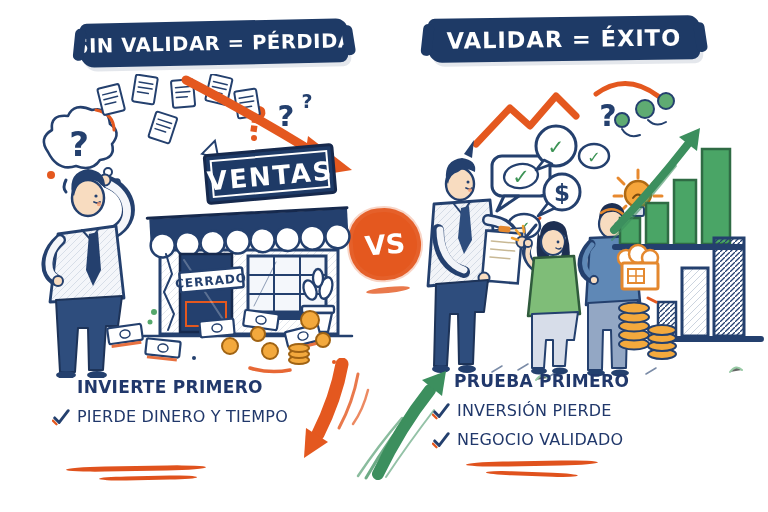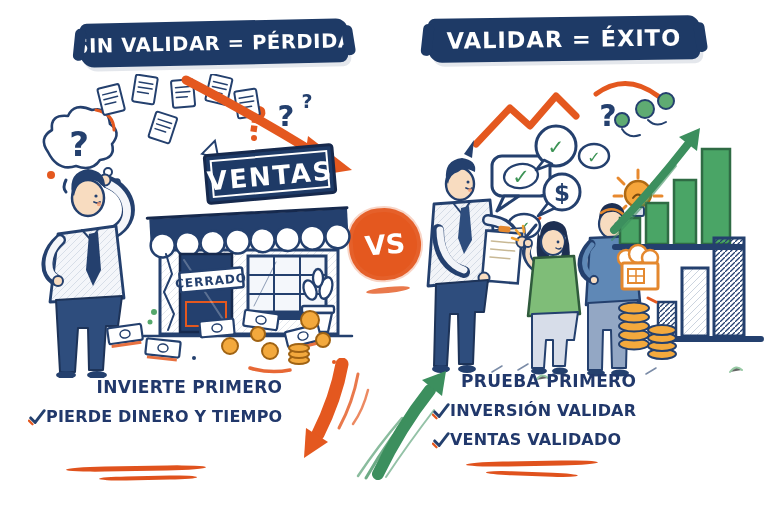--- a/index.html
+++ b/index.html
@@ -21,23 +21,23 @@
   .vs{position:absolute;left:349px;top:208px;width:72px;height:72px;background:#e4581f;
       border-radius:46% 54% 52% 48%;display:flex;align-items:center;justify-content:center;
       color:#fff;font-weight:bold;font-size:27px;transform:rotate(-5deg);
       box-shadow:inset 0 0 0 4px rgba(255,255,255,.05), 0 0 0 2px rgba(228,88,31,.25);}
   .vs-shadow{position:absolute;left:366px;top:287px;width:44px;height:6px;border-radius:50%;
       background:#e4581f;opacity:.8;transform:rotate(-6deg);}
 
   
   .list{position:absolute;color:#21386b;}
   .list-header{font-weight:bold;font-size:17px;letter-spacing:.3px;}
-  .list-row{display:flex;align-items:center;gap:0;font-weight:bold;font-size:16px;
+  .list-row{display:flex;align-items:center;gap:7px;font-weight:normal;font-size:16px;
             letter-spacing:.2px;margin-top:10px;}
-  .list-left{left:28px;top:377px;text-align:right;}
+  .list-left{left:52px;top:377px;}
   .list-left .list-header{margin-left:25px;}
   .list-right{left:432px;top:371px;}
   .list-right .list-header{margin-left:22px;text-align:right;}
   .check{display:inline-flex;width:18px;height:18px;flex:0 0 18px;}
 
   .underline{position:absolute;background:#e0521d;height:5px;border-radius:50%/90%;}
   .ul-l1{left:66px;top:466px;width:140px;transform:rotate(-1deg);}
   .ul-l2{left:99px;top:476px;width:98px;height:4px;transform:rotate(-1deg);}
   .ul-r1{left:466px;top:461px;width:132px;transform:rotate(-1deg);}
   .ul-r2{left:486px;top:472px;width:92px;height:4px;transform:rotate(2deg);}
@@ -440,30 +440,30 @@
 
   <div class="list list-right">
     <div class="list-header">PRUEBA PRIMERO</div>
     <div class="list-row">
       <span class="check">
         <svg width="18" height="18" viewBox="0 0 20 20">
             <path d="M1,14 L5,18" stroke="#e4581f" stroke-width="2.5" fill="none" stroke-linecap="round"></path>
             <path d="M3,11 L8,16 L18,3" stroke="#24406e" stroke-width="3.2" fill="none" stroke-linecap="round" stroke-linejoin="round"></path>
           </svg>
       </span>
-      <span>INVERSIÓN VALIDAR</span>
+      <span>INVERSIÓN PIERDE</span>
     </div>
     <div class="list-row">
       <span class="check">
         <svg width="18" height="18" viewBox="0 0 20 20">
             <path d="M1,14 L5,18" stroke="#e4581f" stroke-width="2.5" fill="none" stroke-linecap="round"></path>
             <path d="M3,11 L8,16 L18,3" stroke="#24406e" stroke-width="3.2" fill="none" stroke-linecap="round" stroke-linejoin="round"></path>
           </svg>
       </span>
-      <span>VENTAS VALIDADO</span>
+      <span>NEGOCIO VALIDADO</span>
     </div>
   </div>
 
   <div class="underline ul-l1"></div>
   <div class="underline ul-l2"></div>
   <div class="underline ul-r1"></div>
   <div class="underline ul-r2"></div>
 
 </div>
 

